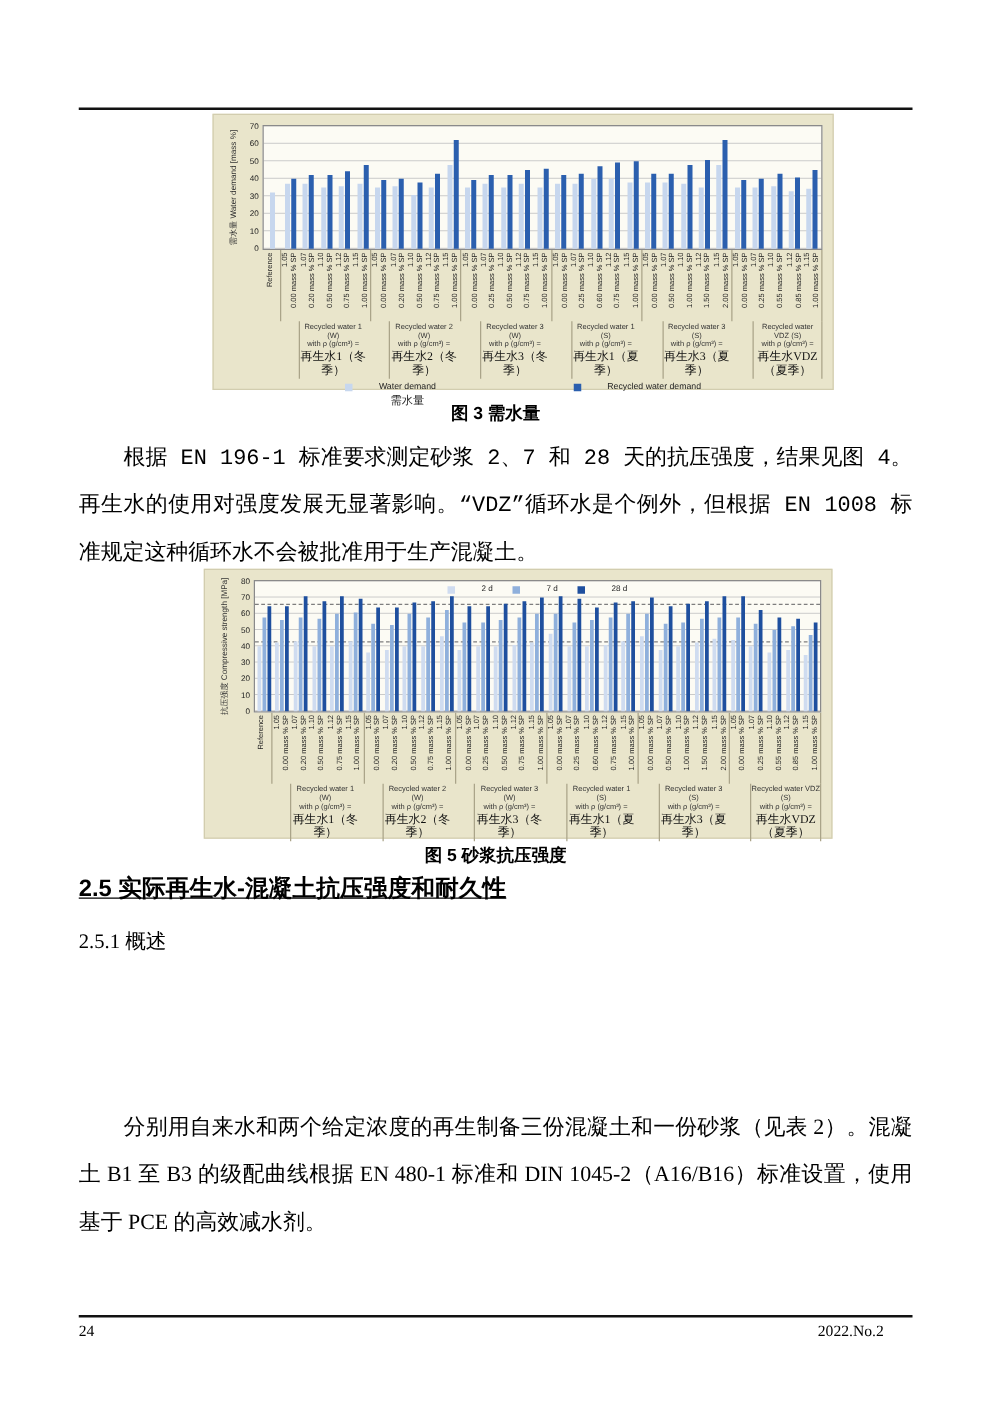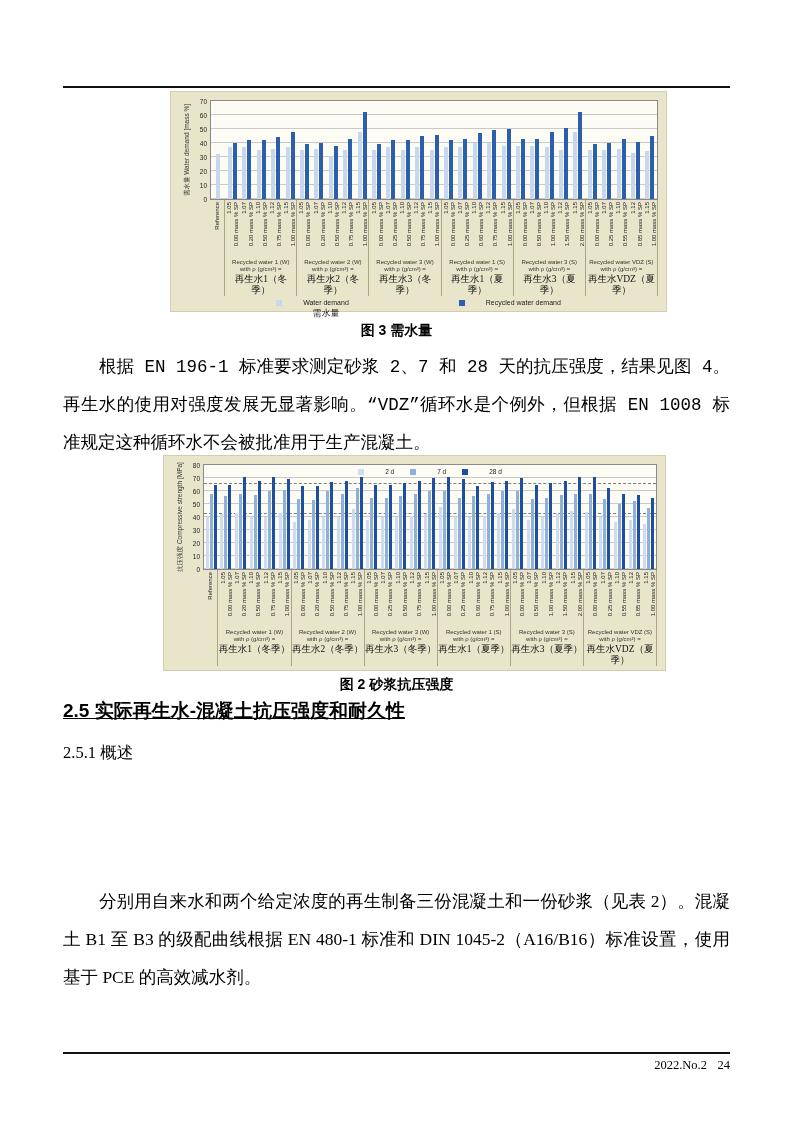--- a/index.html
+++ b/index.html
@@ -39,21 +39,21 @@
   .ticksrow { display:flex; height:57px; }
   .refbox { flex:1; position:relative; }
   .gticks { flex:5; display:flex; border-left:1px solid #aaa489; }
   .gticks:last-child { border-right:1px solid #aaa489; }
   .tick { flex:1; position:relative; }
   .rot { position:absolute; left:50%; top:50%; width:54px;
          transform:translate(-50%,-50%) rotate(-90deg);
          font-size:6px; line-height:6.5px; text-align:right; white-space:nowrap; color:#222; }
   .grow { display:flex; }
   .gspacer { flex:1; }
-  .gbox { flex:5; border-left:1px solid #aaa489; padding-top:2px; text-align:center; }
+  .gbox { flex:5; border-left:1px solid #aaa489; padding-top:2px; text-align:center;margin-left:18px; }
   .gbox:last-child { border-right:1px solid #aaa489; }
   .gen { font-size:6px; line-height:7px; color:#333; }
   .gzh { font-size:9.5px; line-height:11px; margin-top:1px; font-family:"Liberation Serif", serif; color:#111; }
   .legend-bottom { display:flex; justify-content:center; gap:110px; margin-top:3px; font-size:7px; }
   .lcol { text-align:center; }
   .lzh { font-size:9px; font-family:"Liberation Serif", serif; margin-top:1px; }
 
   
   .cap { position:absolute; left:63px; width:667px; text-align:center;
          font-family:"Liberation Sans", sans-serif; font-weight:bold; font-size:14px; }
@@ -63,21 +63,21 @@
           text-align:justify; text-indent:2.05em; margin:0; }
   .p1 { top:348px;font-family:Liberation Mono, monospace; }
   .p2 { top:763px; }
   .p3 { top:882px; }
   .h25 { position:absolute; top:698px; left:63px; width:667px; margin:0;
          font-family:"Liberation Sans", sans-serif; font-weight:bold; font-size:19px;text-decoration:underline; }
   .h251 { position:absolute; top:742px; left:63px; width:667px; margin:0;
           font-weight:normal; font-size:16.5px; }
 
   .frule  { position:absolute; top:1052px; left:63px; width:667px; height:2px; background:#111; }
-  .fpage  { position:absolute; top:1058px; left:63px; width:667px; text-align:right; font-size:12.5px; }
+  .fpage  { position:absolute; top:1058px; left:63px; width:667px; text-align:left; font-size:12.5px; }
   .fissue { position:absolute; top:1058px; left:63px; width:644px; text-align:right; font-size:12.5px; }
 </style>
 </head>
 <body>
 
 <div class="page">
 
   <div class="hrule"></div>
 
   <div class="fig fig1" id="fig3">
@@ -901,21 +901,21 @@
             <div class="gzh">再生水3（夏季）</div>
           </div>
           <div class="gbox">
             <div class="gen">Recycled water VDZ (S)</div>
             <div class="gen">with ρ (g/cm³) =</div>
             <div class="gzh">再生水VDZ（夏季）</div>
           </div>
         </div>
       </div>
     </div>
-  <div class="cap cap4">图 2  砂浆抗压强度</div>
+  <div class="cap cap4">图 5  砂浆抗压强度</div>
 
   <h2 class="h25">2.5 实际再生水-混凝土抗压强度和耐久性</h2>
   <h3 class="h251">2.5.1 概述</h3>
 
   <p class="para p3">分别用自来水和两个给定浓度的再生制备三份混凝土和一份砂浆（见表 2）。混凝土 B1 至 B3 的级配曲线根据 EN 480-1 标准和 DIN 1045-2（A16/B16）标准设置，使用基于 PCE 的高效减水剂。</p>
 
   <div class="frule"></div>
   <div class="fpage">24</div>
   <div class="fissue">2022.No.2</div>
 

